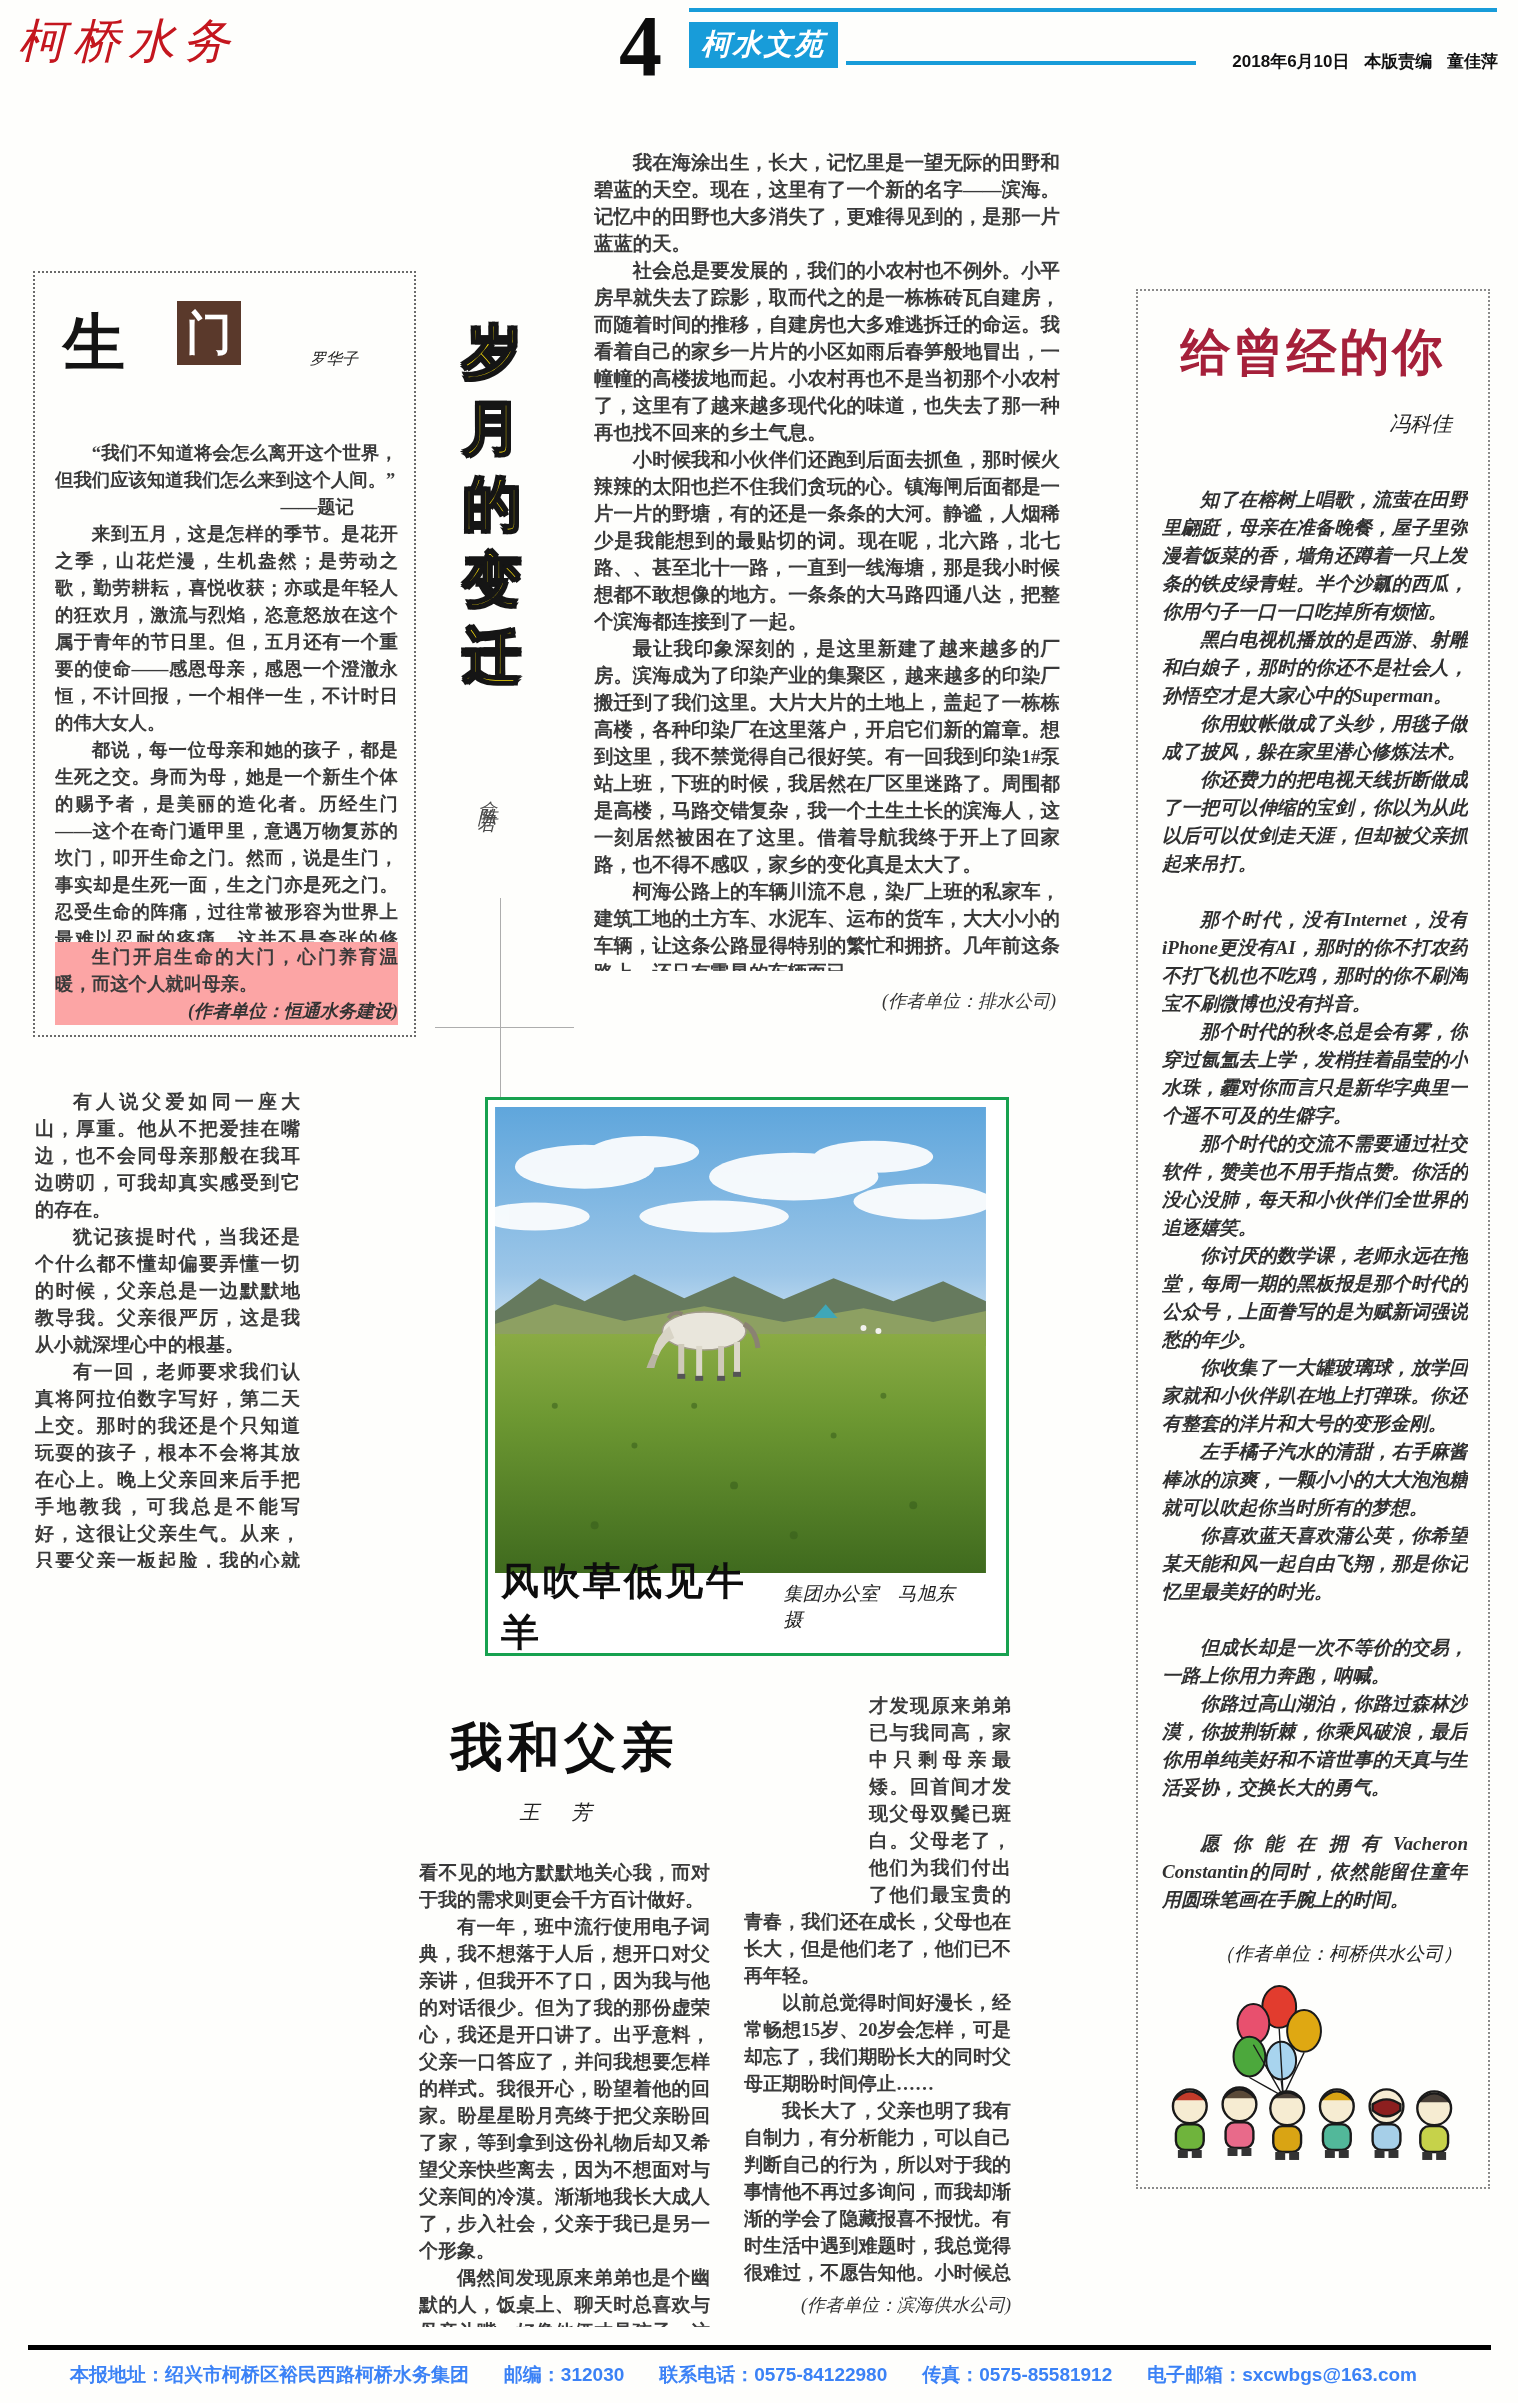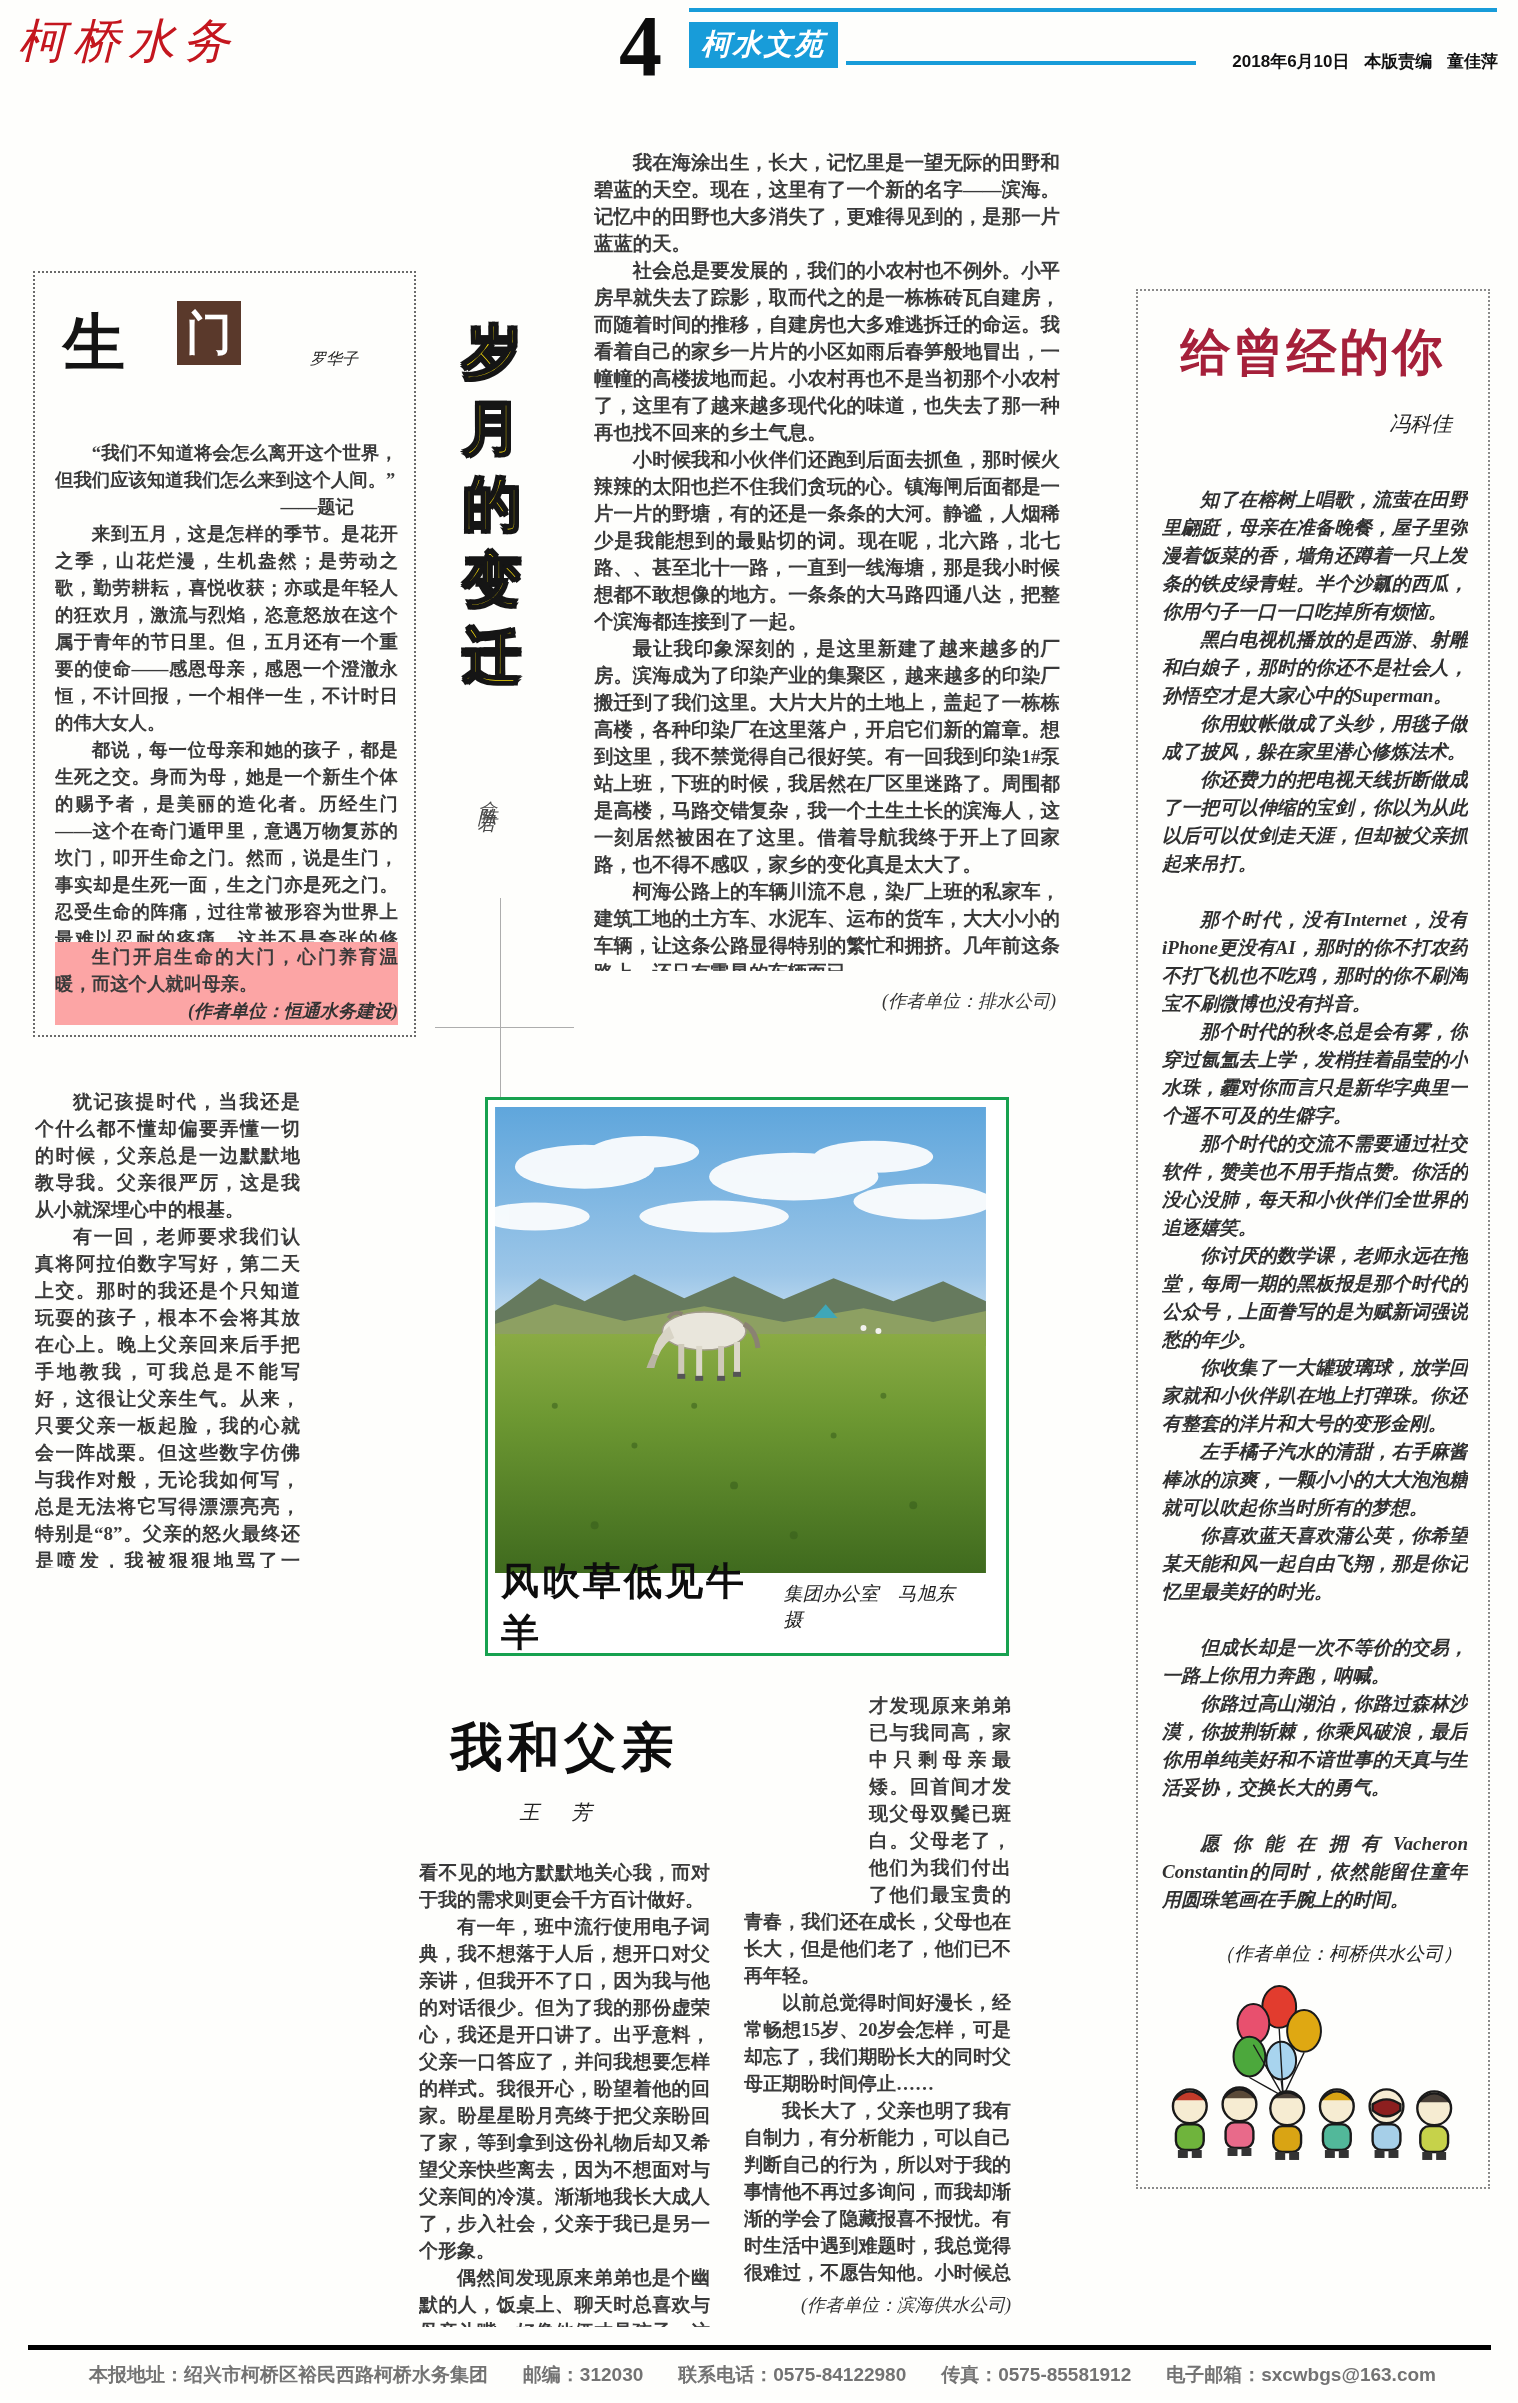--- a/index.html
+++ b/index.html
@@ -79,22 +79,22 @@
             letter-spacing:3px;color:#a5203a;font-family:"Liberation Sans","DejaVu Sans",sans-serif;}
   .gc-author{position:absolute;right:36px;top:119px;font-size:21px;font-style:italic;color:#222;}
   .gc-flow{position:absolute;left:24px;right:20px;top:195px;height:1445px;overflow:hidden;
             font-size:19px;line-height:28px;font-style:italic;color:#303030;}
   .gc-flow p{margin:0;}
   .gc-flow .blank{height:28px;}
   .gc-credit{position:absolute;right:26px;top:1650px;font-size:19px;font-style:italic;color:#222;margin-left:24px;}
   .gc-cartoon{position:absolute;left:24px;top:1688px;width:300px;height:199px;}
   
   .footer-bar{left:28px;top:2345px;width:1463px;height:5px;background:#000;}
-  .footer-text{left:31px;top:2362px;width:1463px;display:flex;justify-content:space-between;
-            padding:0 58px;box-sizing:border-box;font-size:19px;font-weight:bold;color:#737373;
+  .footer-text{left:12px;top:2362px;width:1463px;display:flex;justify-content:space-between;
+            padding:0 58px;box-sizing:border-box;font-size:19px;font-weight:bold;color:#3b82f6;
             font-family:"Liberation Sans","DejaVu Sans",sans-serif;}
 </style>
 </head>
 <body>
 
 <div class="page">
 
   <div class="abs masthead">柯桥水务</div>
   <div class="abs big-page-no">4</div>
   <div class="abs hline-top"></div>
@@ -208,20 +208,21 @@
           <rect x="89" y="76" width="8" height="5" fill="#555"></rect>
       </g>
     </svg>
     <div class="photo-caption-row">
       <span class="photo-caption">风吹草低见牛羊</span>
       <span class="photo-credit">集团办公室　马旭东　摄</span>
     </div>
   </div>
 
   <div class="abs fq-col fq-col1">
+      <p>有人说父爱如同一座大山，厚重。他从不把爱挂在嘴边，也不会同母亲那般在我耳边唠叨，可我却真实感受到它的存在。</p>
       <p>犹记孩提时代，当我还是个什么都不懂却偏要弄懂一切的时候，父亲总是一边默默地教导我。父亲很严厉，这是我从小就深埋心中的根基。</p>
       <p>有一回，老师要求我们认真将阿拉伯数字写好，第二天上交。那时的我还是个只知道玩耍的孩子，根本不会将其放在心上。晚上父亲回来后手把手地教我，可我总是不能写好，这很让父亲生气。从来，只要父亲一板起脸，我的心就会一阵战栗。但这些数字仿佛与我作对般，无论我如何写，总是无法将它写得漂漂亮亮，特别是“8”。父亲的怒火最终还是喷发，我被狠狠地骂了一顿。母亲就像及时雨，瞬间浇灭了父亲的怒火，还耐心教我。至此，我对父亲有种畏惧。</p>
     </div>
   <div class="abs fq-title">我和父亲</div>
   <div class="abs fq-byline">王　芳</div>
   <div class="abs fq-col fq-col2">
       <p class="noind">看不见的地方默默地关心我，而对于我的需求则更会千方百计做好。</p>
       <p>有一年，班中流行使用电子词典，我不想落于人后，想开口对父亲讲，但我开不了口，因为我与他的对话很少。但为了我的那份虚荣心，我还是开口讲了。出乎意料，父亲一口答应了，并问我想要怎样的样式。我很开心，盼望着他的回家。盼星星盼月亮终于把父亲盼回了家，等到拿到这份礼物后却又希望父亲快些离去，因为不想面对与父亲间的冷漠。渐渐地我长大成人了，步入社会，父亲于我已是另一个形象。</p>
       <p>偶然间发现原来弟弟也是个幽默的人，饭桌上、聊天时总喜欢与母亲斗嘴，好像他俩才是孩子。这让我看见了父亲的另一面。忽然听到父亲谈论弟弟的身高，</p>
     </div>

